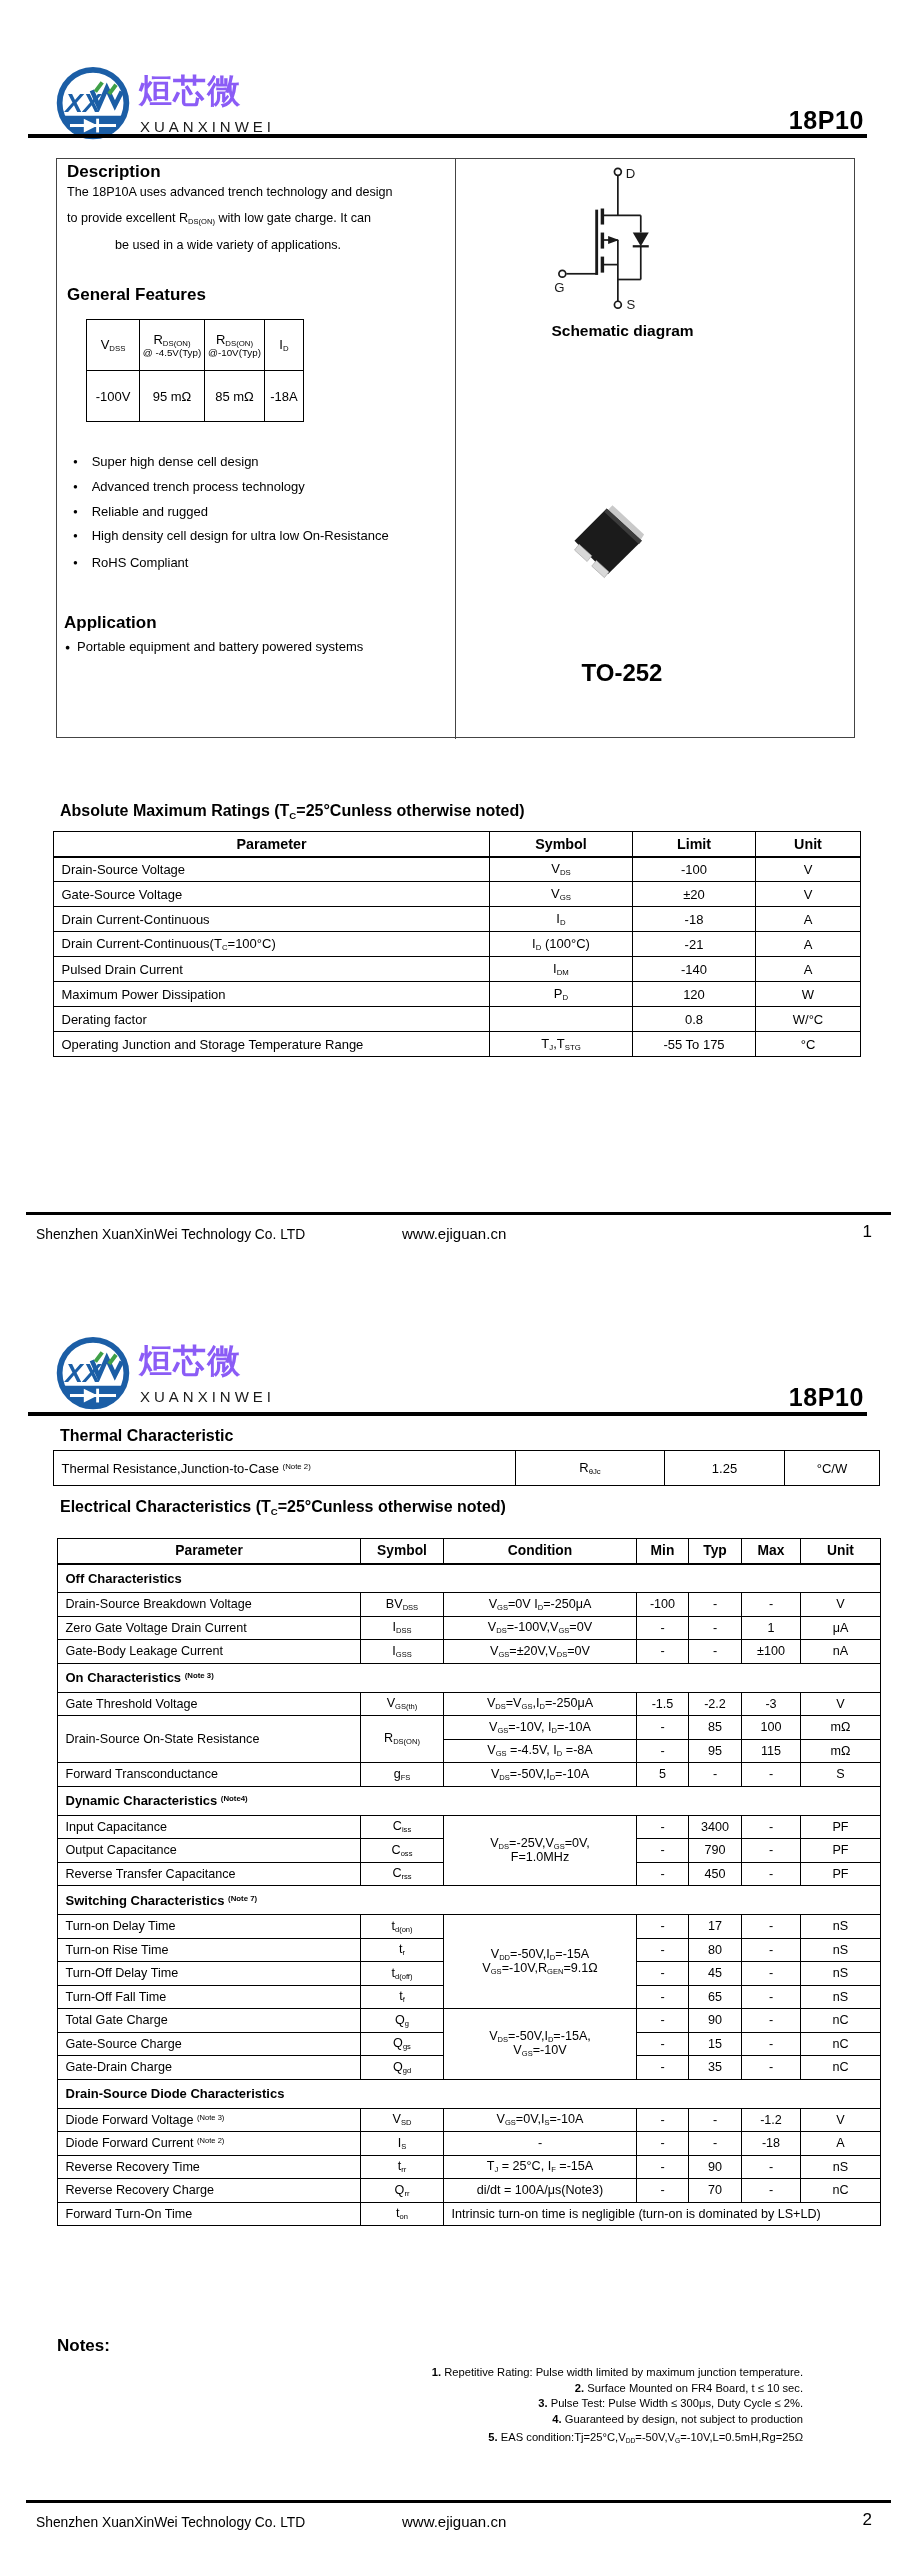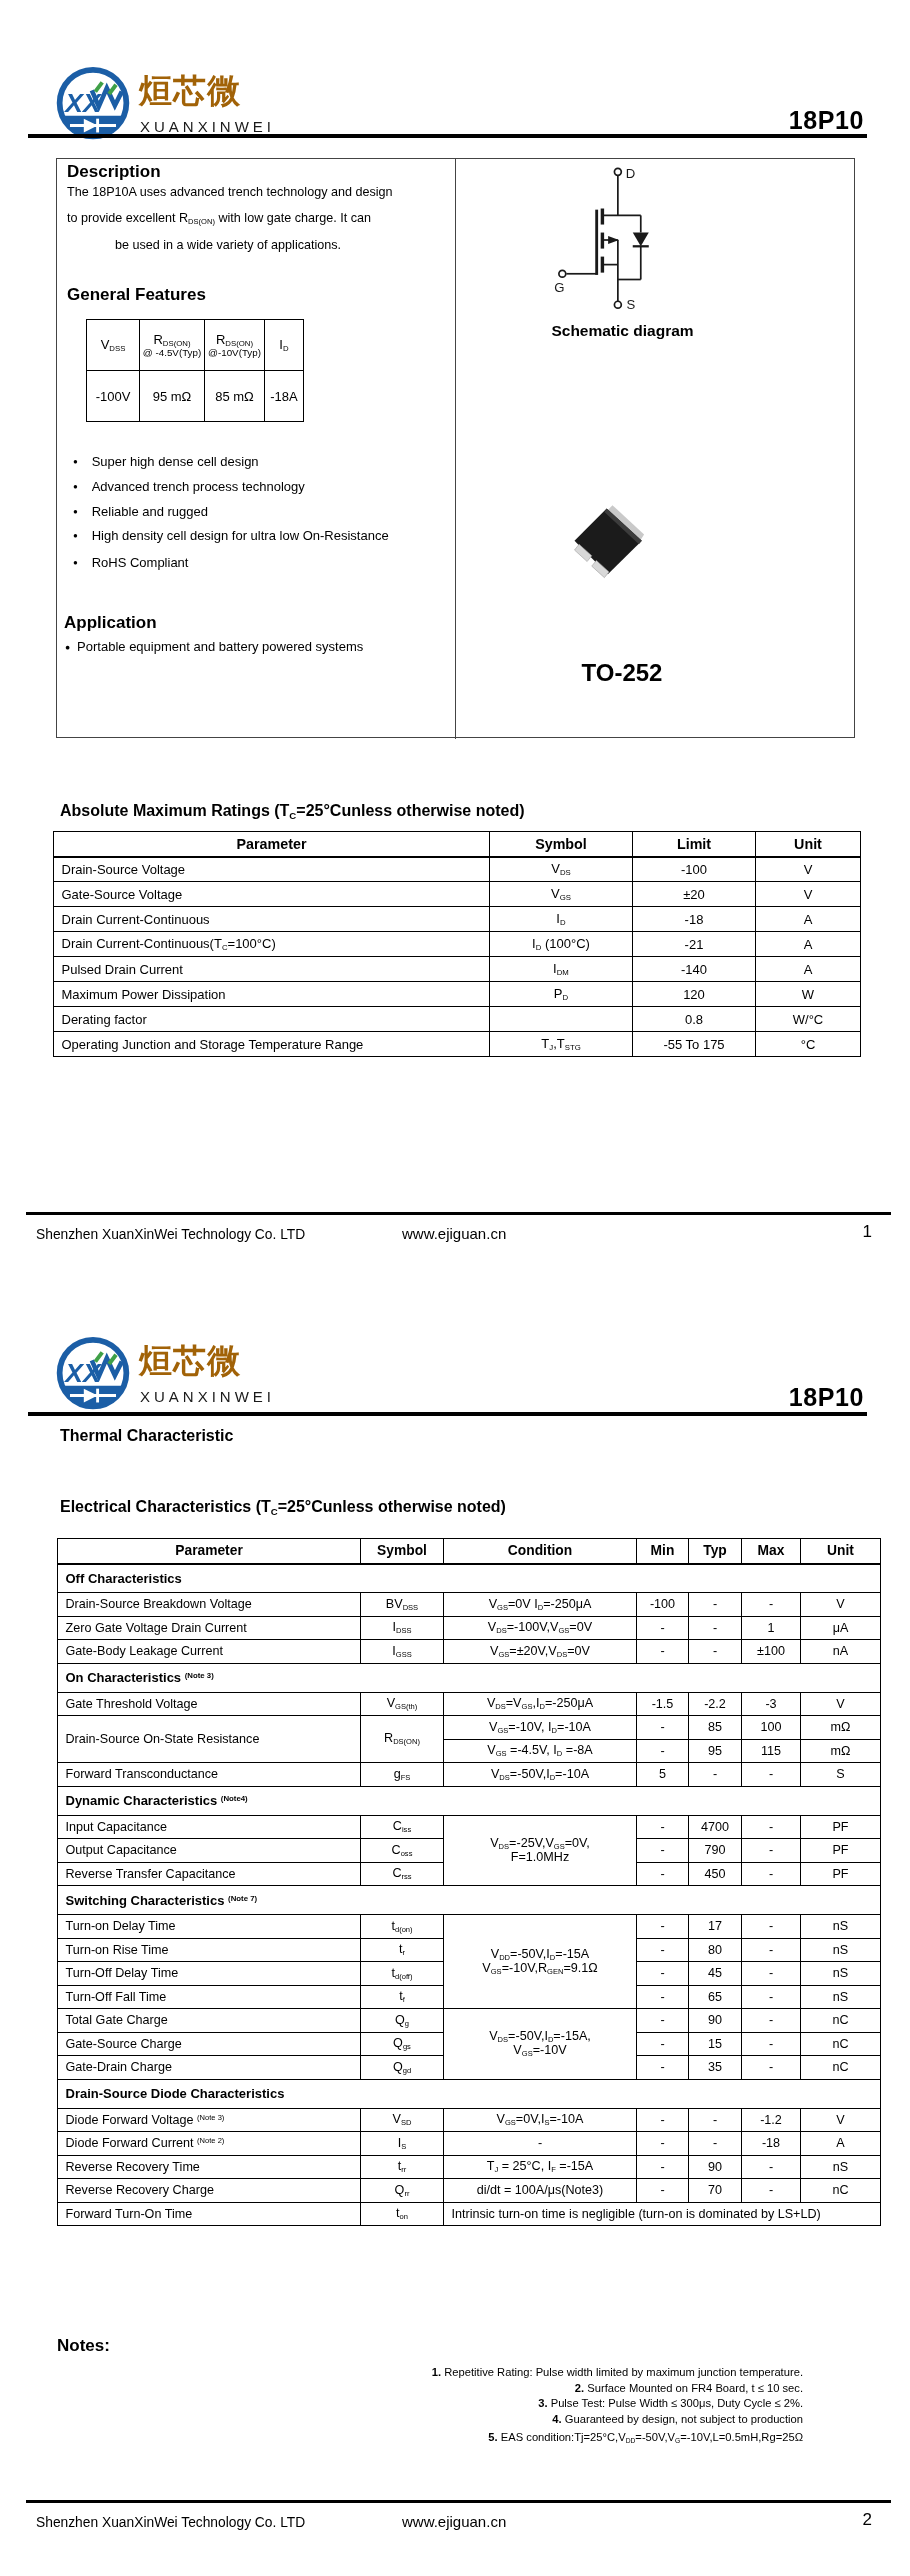--- a/index.html
+++ b/index.html
@@ -5,21 +5,21 @@
   html,body{margin:0;padding:0;background:#fff;}
   .page{position:relative;width:910px;height:1288px;background:#fff;overflow:hidden;
         font-family:"Liberation Sans","DejaVu Sans",sans-serif;color:#000;}
   .abs{position:absolute;}
   .b{font-weight:bold;}
   sub{font-size:60%;vertical-align:-0.28em;letter-spacing:0;}
   sup{font-size:60%;vertical-align:0.55em;}
   .hrule{background:#000;height:4px;}
   .frule{background:#000;height:3.4px;}
   .partnum{width:207px;text-align:right;font-size:25px;font-weight:bold;letter-spacing:0.6px;}
-  .logo-cn{position:absolute;left:84px;top:4.6px;font-size:33px;font-weight:bold;color:#a16207;letter-spacing:1.1px;white-space:nowrap;}
+  .logo-cn{position:absolute;left:84px;top:4.6px;font-size:33px;font-weight:bold;color:#8b5cf6;letter-spacing:1.1px;white-space:nowrap;}
   .logo-en{position:absolute;left:85px;top:54px;font-size:15px;color:#1a1a1a;letter-spacing:4px;white-space:nowrap;}
   .box{border:1.1px solid #444;}
   .vdiv{width:1.1px;background:#444;}
   .h1{font-size:17px;font-weight:bold;}
   .h2{font-size:16px;font-weight:bold;white-space:nowrap;}
   .body-line{font-size:12.6px;white-space:nowrap;}
   .li{display:flex;align-items:center;font-size:13px;white-space:nowrap;}
   .li .dot{font-size:8px;margin-right:13.8px;}
   .li2 .dot{font-size:8.6px;margin-right:6.9px;}
   table{border-collapse:collapse;table-layout:fixed;}
@@ -256,20 +256,36 @@
       <line x1="70" y1="48" x2="82" y2="32" stroke="#3fa047" stroke-width="7"></line>
       <line x1="94" y1="52" x2="106" y2="36" stroke="#3fa047" stroke-width="7"></line>
     </svg>
     <div class="logo-cn">烜芯微</div>
     <div class="logo-en">XUANXINWEI</div>
   </div>
   <div class="abs partnum" style="left:657px;top:95px;">18P10</div>
   <div class="abs hrule" style="left:27.5px;top:124px;width:839px;"></div>
 
   <div class="abs h2" style="left:60px;top:139px;">Thermal Characteristic</div>
+  <table class="abs dtab therm" style="left:53px;top:162px;width:826px;">
+    <colgroup>
+        <col style="width:462px">
+        <col style="width:149px">
+        <col style="width:120px">
+        <col style="width:95px">
+      </colgroup>
+    <tbody>
+      <tr>
+        <td class="pl">Thermal Resistance,Junction-to-Case <sup>(Note 2)</sup></td>
+        <td>R<sub>θJc</sub></td>
+        <td>1.25</td>
+        <td>°C/W</td>
+      </tr>
+    </tbody>
+  </table>
 
   <div class="abs h2" style="left:60px;top:210px;">Electrical Characteristics (T<sub>C</sub>=25°Cunless otherwise noted)</div>
   <table class="abs dtab elec" style="left:57px;top:250px;width:823px;">
     <colgroup>
         <col style="width:303px">
         <col style="width:83px">
         <col style="width:193px">
         <col style="width:52px">
         <col style="width:53px">
         <col style="width:59px">
@@ -360,21 +376,21 @@
           <td class="pl" colspan="7">Dynamic Characteristics <sup>(Note4)</sup></td>
         </tr>
       <tr>
           <td class="pl">Input Capacitance</td>
           <td>C<sub>iss</sub></td>
           <td rowspan="3" class="cond2">
             <div>V<sub>DS</sub>=-25V,V<sub>GS</sub>=0V,</div>
             <div>F=1.0MHz</div>
           </td>
           <td>-</td>
-          <td>4700</td>
+          <td>3400</td>
           <td>-</td>
           <td>PF</td>
         </tr>
       <tr>
           <td class="pl">Output Capacitance</td>
           <td>C<sub>oss</sub></td>
           <td>-</td>
           <td>790</td>
           <td>-</td>
           <td>PF</td>

